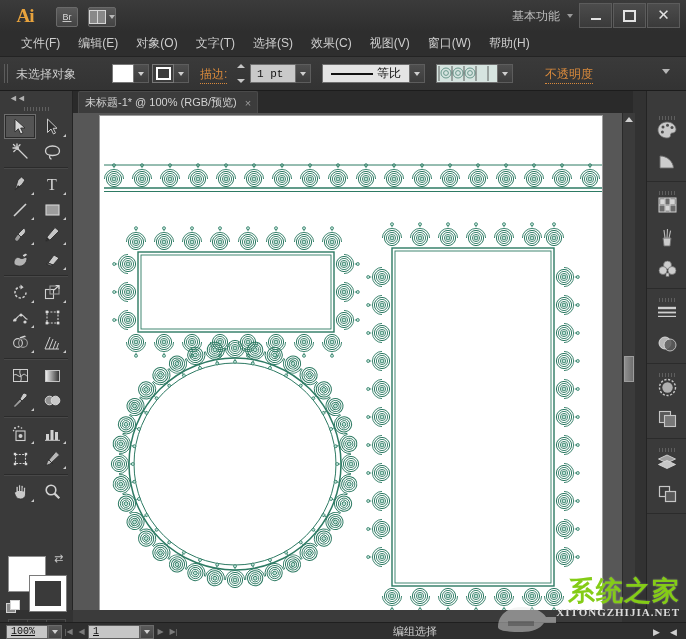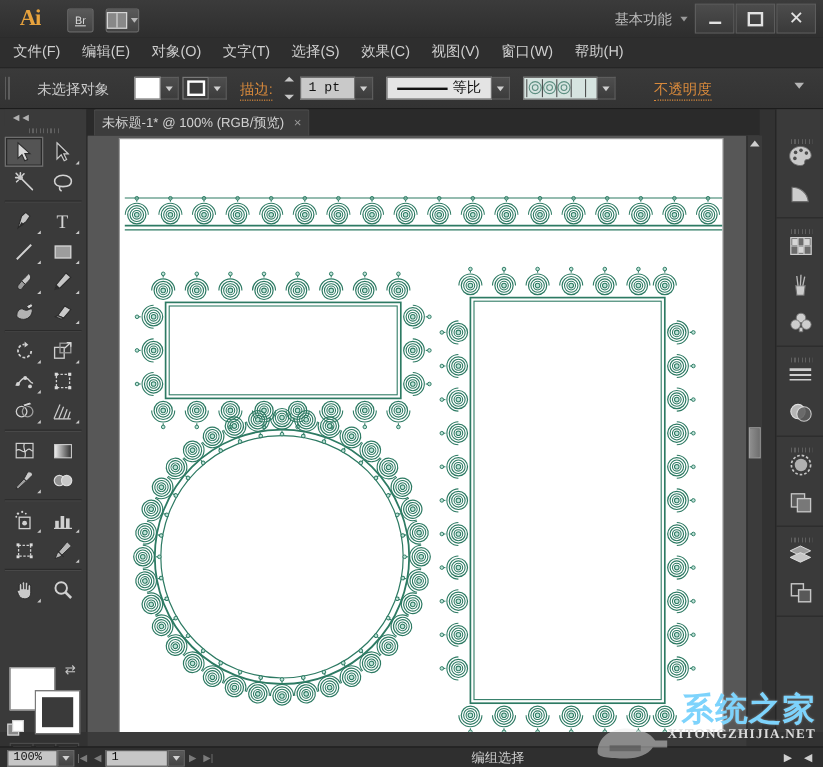--- a/index.html
+++ b/index.html
@@ -35,30 +35,30 @@
   .wbtn{width:31px;height:23px;background:linear-gradient(#4c4c4c,#3a3a3a);
     border:1px solid #5c5c5c;display:flex;align-items:center;justify-content:center;
     color:#e2e2e2;font-size:12px;line-height:1;}
   .wbtn.min .bar{width:10px;height:2px;background:#e2e2e2;margin-top:6px;}
   .wbtn.max .sq{width:9px;height:8px;border:2px solid #e2e2e2;}
   .wbtn.close{font-size:15px;font-family:"DejaVu Sans",sans-serif;}
 
   
   .menubar{position:absolute;left:0;top:31px;width:686px;height:26px;
     background:#2e2e2e;border-bottom:1px solid #232323;display:flex;align-items:center;
-    padding-left:2px;box-sizing:border-box;}
+    padding-left:12px;box-sizing:border-box;}
   .menuitem{font-size:12px;color:#cecece;padding:3px 9px;white-space:nowrap;}
 
   
   .ctrlbar{position:absolute;left:0;top:57px;width:686px;height:33px;
     background:linear-gradient(#3a3a3a,#333);border-bottom:1px solid #1c1c1c;}
   .grip{position:absolute;left:4px;top:7px;width:5px;height:19px;
     background:repeating-linear-gradient(to right,#5d5d5d 0 1px,transparent 1px 3px);}
   .cb-label{position:absolute;font-size:12px;color:#cacaca;white-space:nowrap;}
-  #no-selection{left:16px;top:9px;margin-left:15px;}
+  #no-selection{left:16px;top:9px;}
   .swatchbox{position:absolute;top:7px;height:19px;display:flex;align-items:stretch;}
   .sw{width:22px;height:19px;border:1px solid #787878;box-sizing:border-box;}
   .sw.fill{background:#ffffff;}
   .sw.stroke{background:#3c3c3c;display:flex;align-items:center;justify-content:center;}
   .sw.stroke .inner{width:11px;height:9px;border:2px solid #ffffff;background:#3c3c3c;}
   .ddbtn{width:15px;height:19px;background:linear-gradient(#4e4e4e,#3c3c3c);
     border:1px solid #5d5d5d;border-left:none;box-sizing:border-box;
     display:flex;align-items:center;justify-content:center;}
   .ddbtn .caret{border-top-color:#cfcfcf;margin:0;}
   #fill-group{left:112px;}
@@ -161,36 +161,36 @@
   .rdgroup:before{content:"";position:absolute;left:12px;top:2px;width:18px;height:4px;
     background:repeating-linear-gradient(to right,#5e5e5e 0 1px,transparent 1px 3px);}
   .rdicon{width:40px;height:32px;display:flex;align-items:center;justify-content:center;}
   .rdgroup .rdicon:first-of-type{margin-top:7px;}
 
   
   .statusbar{position:absolute;left:0;top:622px;width:686px;height:17px;
     background:#2f2f2f;border-top:1px solid #1f1f1f;display:flex;align-items:center;}
   .sfield{height:14px;background:#c6c6c6;border:1px solid #5e5e5e;box-sizing:border-box;
     display:flex;align-items:center;padding-left:4px;color:#111;font-size:10px;
-    font-family:"Liberation Mono","DejaVu Sans Mono",monospace;}
+    font-family:"Liberation Mono","DejaVu Sans Mono",monospace;text-decoration:underline;}
   #zoom-field{margin-left:6px;width:42px;}
   #page-field{width:52px;}
   .sdd{width:14px;height:14px;background:linear-gradient(#5a5a5a,#444);border:1px solid #6b6b6b;
     box-sizing:border-box;display:flex;align-items:center;justify-content:center;}
   .sdd .caret{border-top-color:#d0d0d0;margin:0;}
   .navbtn{width:13px;height:14px;display:flex;align-items:center;justify-content:center;color:#7b7b7b;font-size:8px;}
   .status-text{flex:1;text-align:center;font-size:11px;color:#cfcfcf;}
   .snav-right{display:flex;margin-right:6px;gap:4px;}
   .snav-right .navbtn{color:#cfcfcf;font-size:9px;}
 
   
   .watermark{position:absolute;right:6px;bottom:12px;width:210px;height:58px;
     pointer-events:none;display:flex;flex-direction:column;align-items:flex-end;justify-content:center;}
   .wm-cn{font-family:"Liberation Serif","DejaVu Serif",serif;font-size:27px;font-weight:bold;
-    color:#7dd3fc;text-shadow:0 0 2px rgba(255,255,255,.35);letter-spacing:1px;line-height:1;}
+    color:#84cc16;text-shadow:0 0 2px rgba(255,255,255,.35);letter-spacing:1px;line-height:1;}
   .wm-en{font-family:Liberation Serif, serif;font-size:11px;font-weight:bold;
     color:#dcdcdc;letter-spacing:1px;margin-top:1px;}
   .wm-glyph{position:absolute;right:118px;bottom:4px;width:74px;height:34px;opacity:.85;}
 </style>
 </head>
 <body>
 
 <div id="app">
 
   <div class="titlebar">

